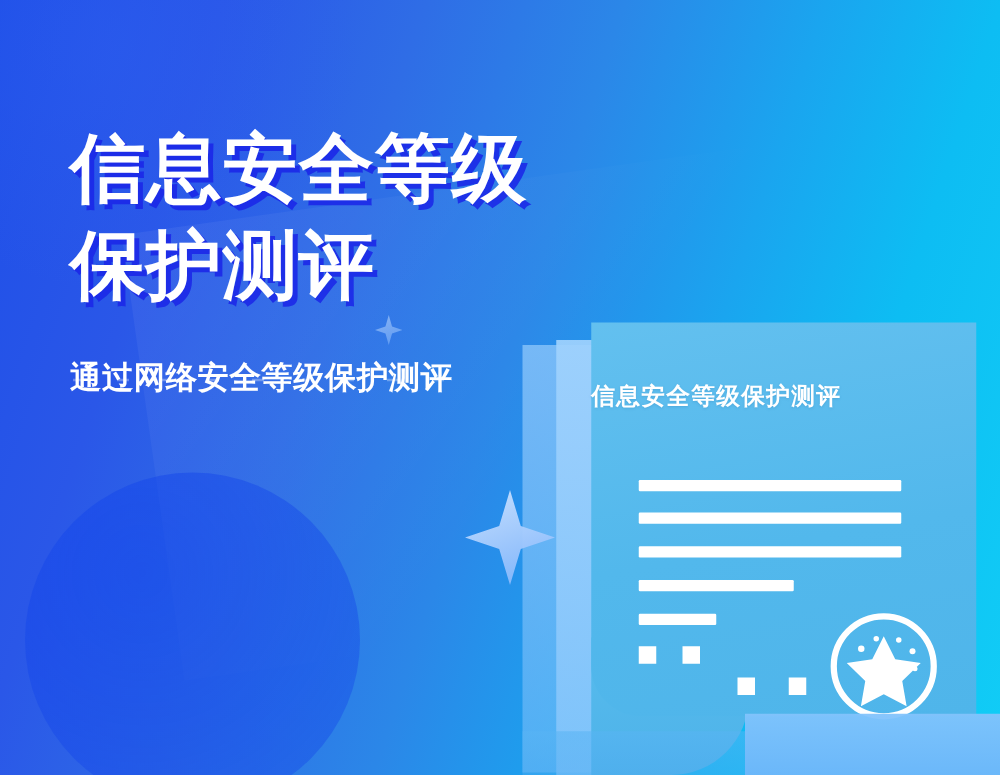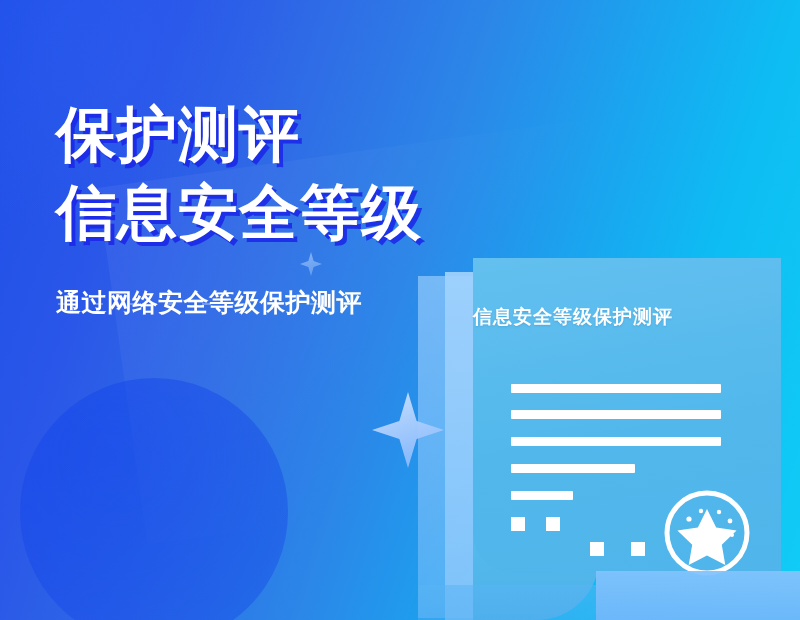--- a/index.html
+++ b/index.html
@@ -238,21 +238,21 @@
       <circle cx="71" cy="48" r="2.0" fill="#ffffff"></circle>
     </svg>
   </div>
 
   <div class="bottom-band-left"></div>
   <div class="bottom-band"></div>
 
   <div class="sparkle sparkle-main"></div>
 
   <div class="copy">
+    <div class="title-line">信息安全等级</div>
     <div class="title-line">保护测评</div>
-    <div class="title-line">信息安全等级</div>
 
     <div class="subtitle-block">
       <div class="subtitle-line">通过网络安全等级保护测评</div>
     </div>
   </div>
 
 </div>
 
 </body></html>

